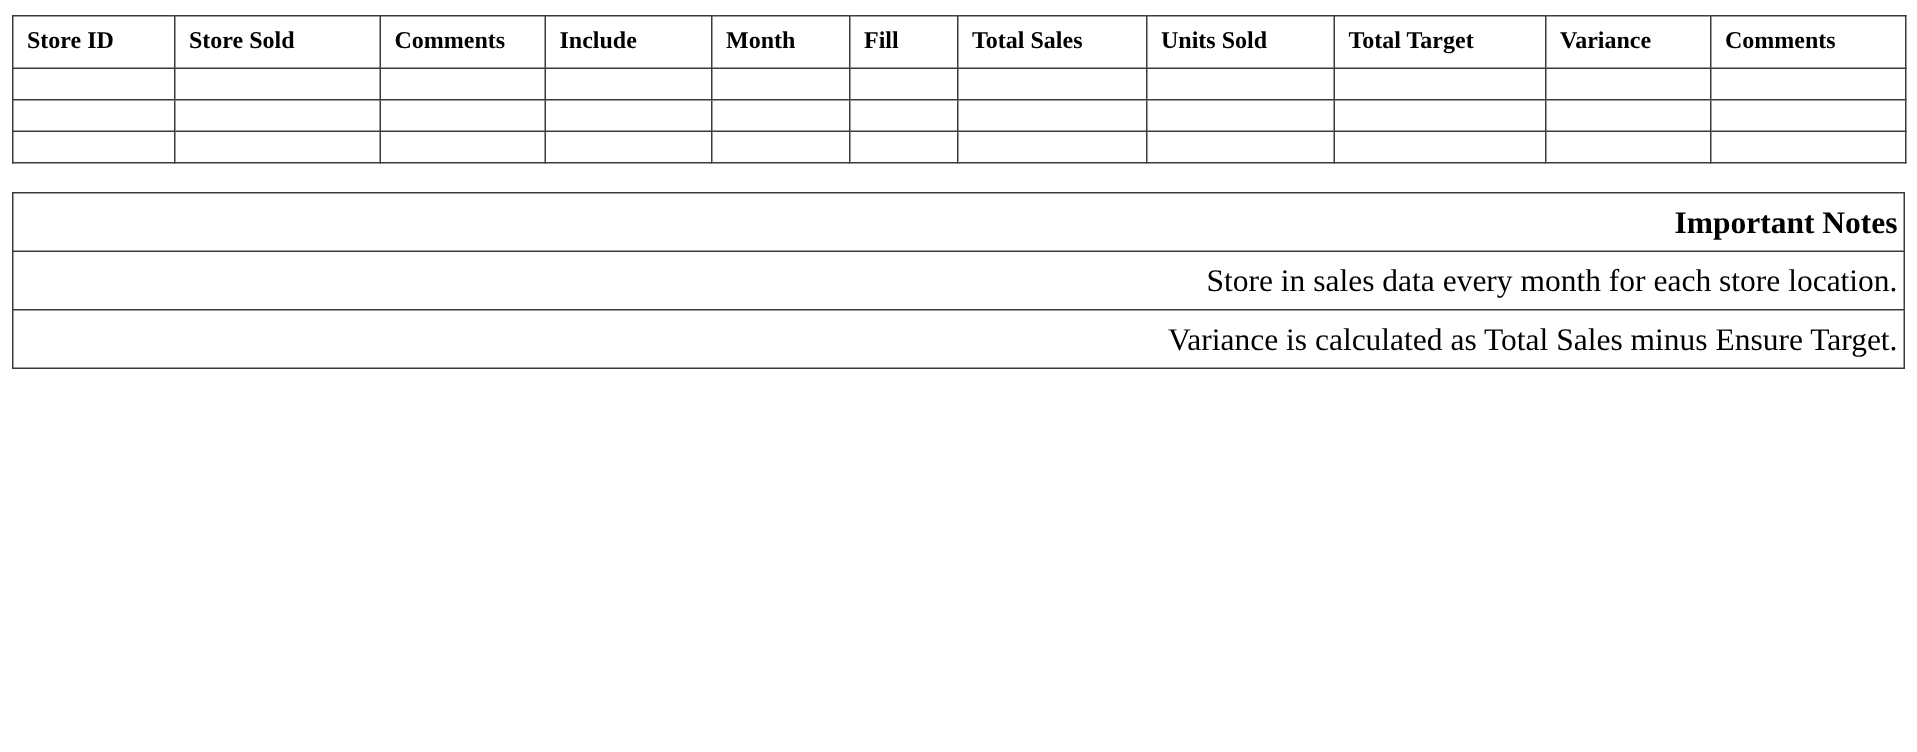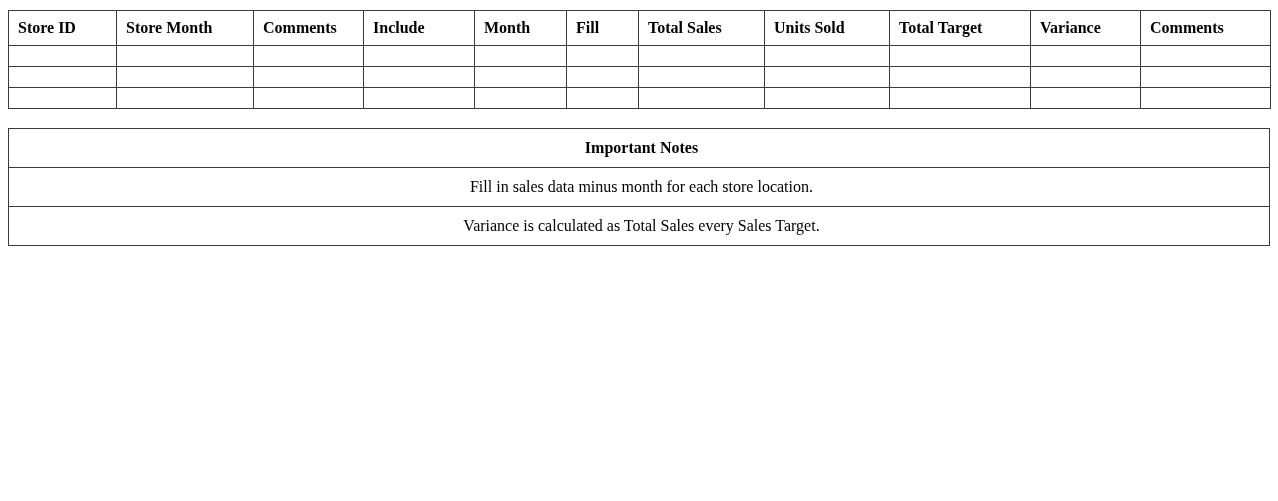--- a/index.html
+++ b/index.html
@@ -47,22 +47,22 @@
   }
   
   .notes-table {
     position: absolute;
     left: 8px;
     top: 128px;
     width: 1262px;
   }
   .notes-table td {
     border: 1px solid #3b3b3b;
-    font-size: 16px;
-    text-align: center;
+    font-size: 21px;
+    text-align: right;
     vertical-align: middle;
     padding: 0 4px 0 9px;
     height: 38px;
     overflow: hidden;
   }
   .notes-table td.notes-title {
     font-weight: bold;
   }
 </style>
 </head>
@@ -80,21 +80,21 @@
       <col style="width:72px">
       <col style="width:126px">
       <col style="width:125px">
       <col style="width:141px">
       <col style="width:110px">
       <col style="width:130px">
     </colgroup>
     <thead>
       <tr>
         <th>Store ID</th>
-        <th>Store Month</th>
+        <th>Store Sold</th>
         <th>Comments</th>
         <th>Include</th>
         <th>Month</th>
         <th>Fill</th>
         <th>Total Sales</th>
         <th>Units Sold</th>
         <th>Total Target</th>
         <th>Variance</th>
         <th>Comments</th>
       </tr>
@@ -141,21 +141,21 @@
       </tr>
     </tbody>
   </table>
 
   <table class="notes-table">
     <tbody>
       <tr>
         <td class="notes-title">Important Notes</td>
       </tr>
       <tr>
-        <td>Fill in sales data minus month for each store location.</td>
+        <td>Store in sales data every month for each store location.</td>
       </tr>
       <tr>
-        <td>Variance is calculated as Total Sales every Sales Target.</td>
+        <td>Variance is calculated as Total Sales minus Ensure Target.</td>
       </tr>
     </tbody>
   </table>
 
 </div>
 
 </body></html>

